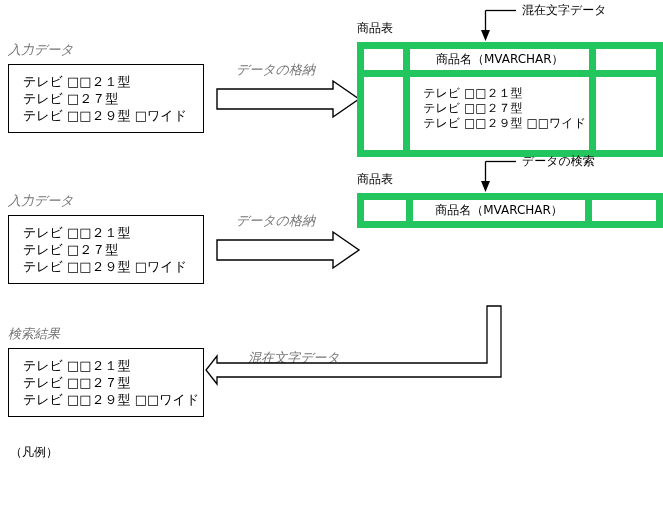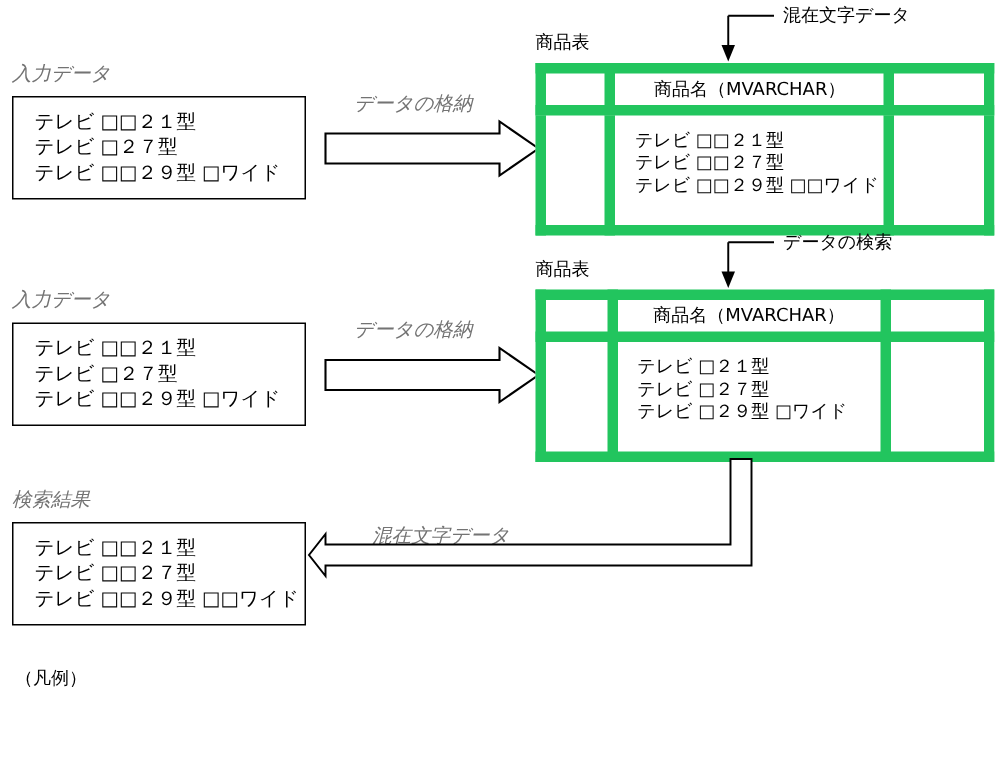--- a/index.html
+++ b/index.html
@@ -174,31 +174,20 @@
 <div class="abs" style="left:357px; top:193px;">
   <table class="tbl">
     <tbody>
         <tr class="hdr">
       <td class="c0"></td>
       <td class="c1">
         <div class="hdrtext">商品名（MVARCHAR）</div>
       </td>
       <td class="c2"></td>
     </tr>
-    <tr class="body">
-      <td class="c0"></td>
-      <td class="c1">
-        <div class="rows">
-          <div class="datarow">テレビ □２１型</div>
-          <div class="datarow">テレビ □２７型</div>
-          <div class="datarow">テレビ □２９型 □ワイド</div>
-        </div>
-      </td>
-      <td class="c2"></td>
-    </tr>
   </tbody>
     </table>
 </div>
 
 <div class="abs lbl" style="left:8px; top:326px;">検索結果</div>
 
 <div class="abs databox" style="left:8px; top:348px; width:196px; height:69px;">
   <div class="rows">
     <div class="datarow">テレビ □□２１型</div>
     <div class="datarow">テレビ □□２７型</div>

